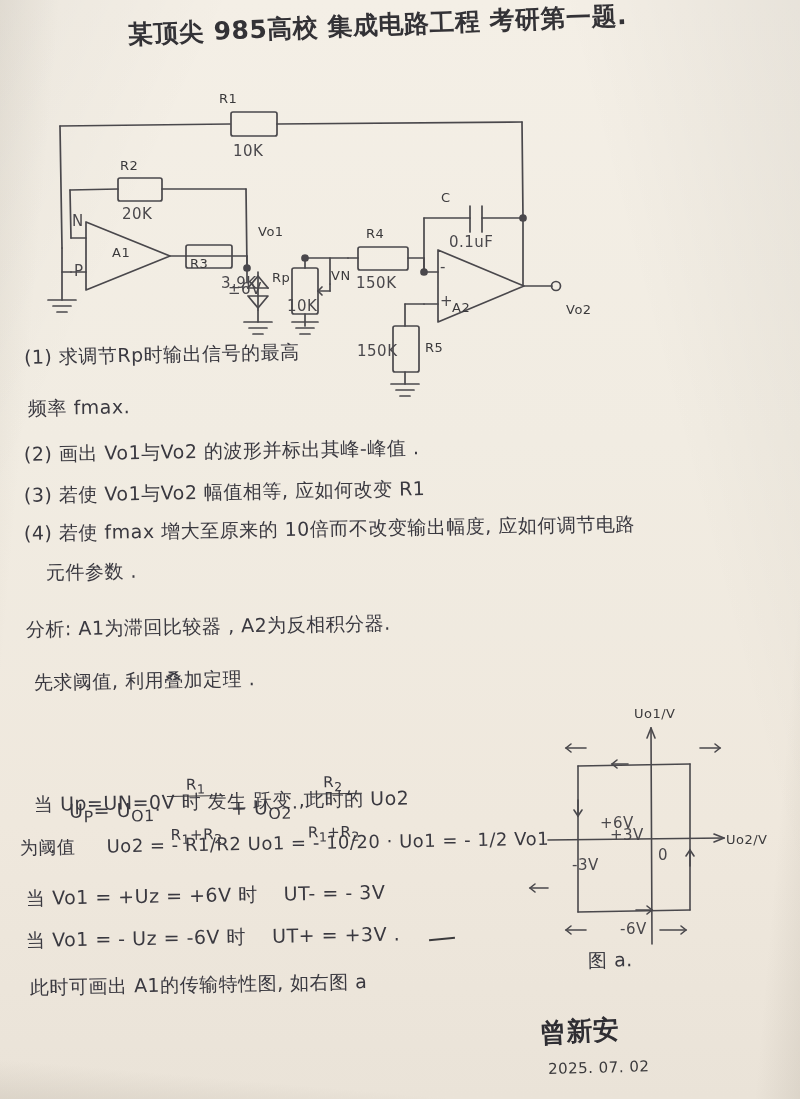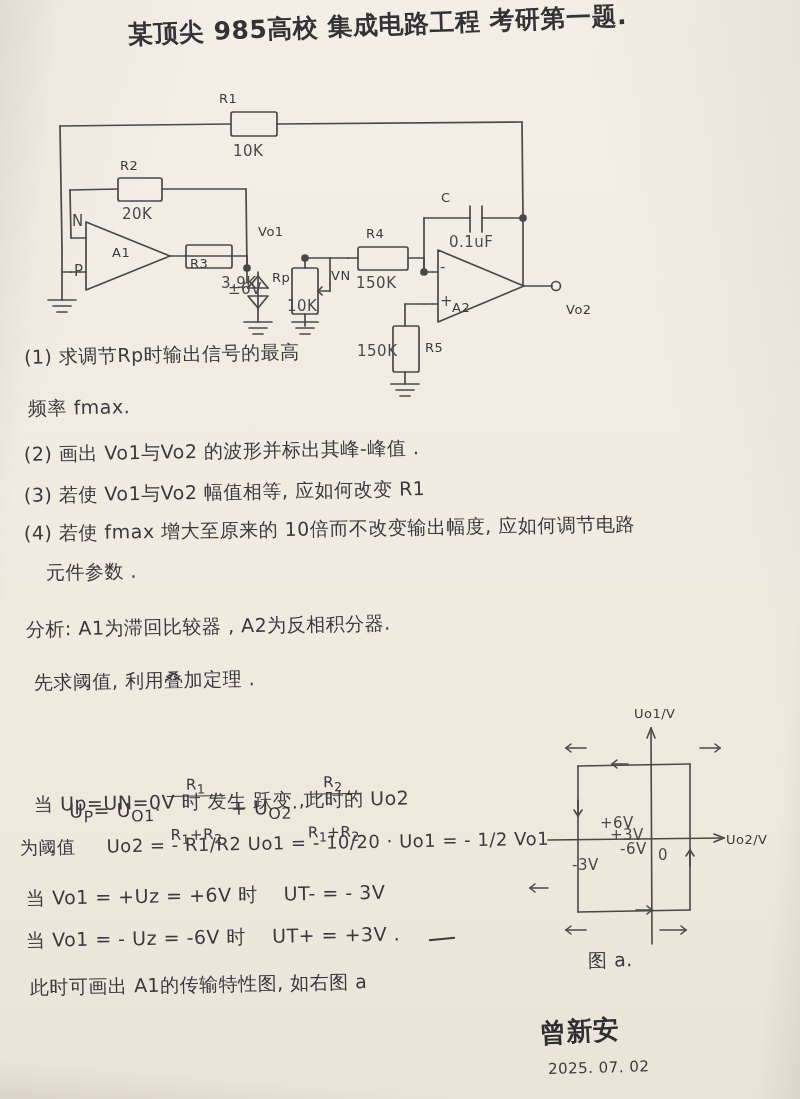--- a/index.html
+++ b/index.html
@@ -241,18 +241,18 @@
 <div class="ink ana hand" style="left:26px;top:928px;transform:rotate(-1deg);">当 Vo1 = - Uz = -6V 时    UT+ = +3V .</div>
 <div class="ink ana hand" style="left:30px;top:975px;transform:rotate(-1deg);">此时可画出 A1的传输特性图, 如右图 a</div>
 
 <div style="position:absolute;left:429px;top:938px;width:26px;height:2px;background:#3b3a3c;transform:rotate(-6deg);"></div>
 
 <div class="ink lbl" style="left:634px;top:706px;">Uo1/V</div>
 <div class="ink lbl" style="left:726px;top:832px;">Uo2/V</div>
 <div class="ink lbl-s" style="left:600px;top:778px;margin-top:36px;">+6V</div>
 <div class="ink lbl-s" style="left:610px;top:826px;">+3V</div>
 <div class="ink lbl-s" style="left:572px;top:856px;">-3V</div>
-<div class="ink lbl-s" style="left:620px;top:840px;">-6V</div>
+<div class="ink lbl-s" style="left:620px;top:920px;">-6V</div>
 <div class="ink lbl-s" style="left:658px;top:846px;">0</div>
 <div class="ink q hand" style="left:588px;top:948px;transform:rotate(-1deg);">图 a.</div>
 
 <div class="ink sig hand" style="left:540px;top:1016px;transform:rotate(-3deg);">曾新安</div>
 <div class="ink date hand" style="left:548px;top:1060px;transform:rotate(-1.5deg);">2025. 07. 02</div>
 
 </body></html>

